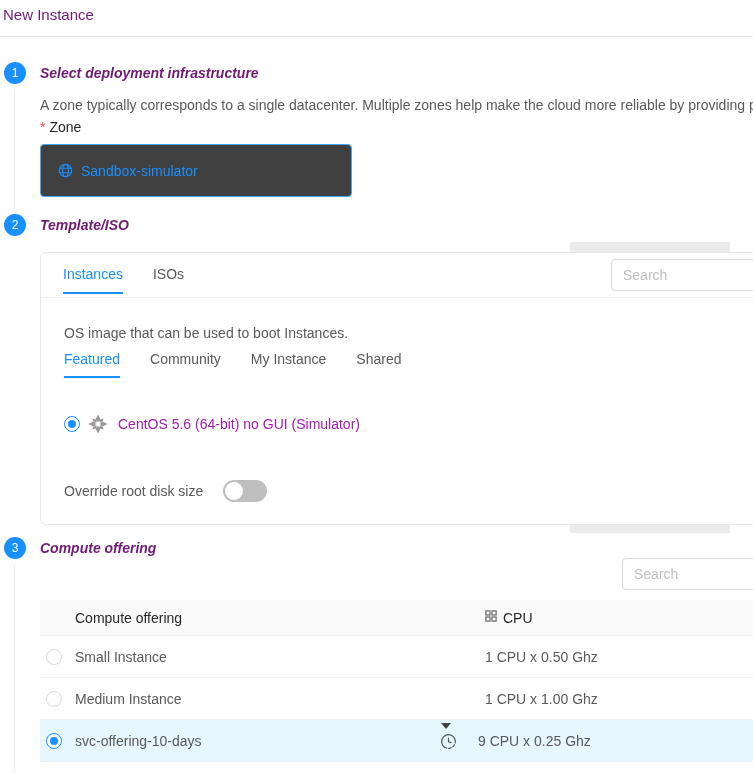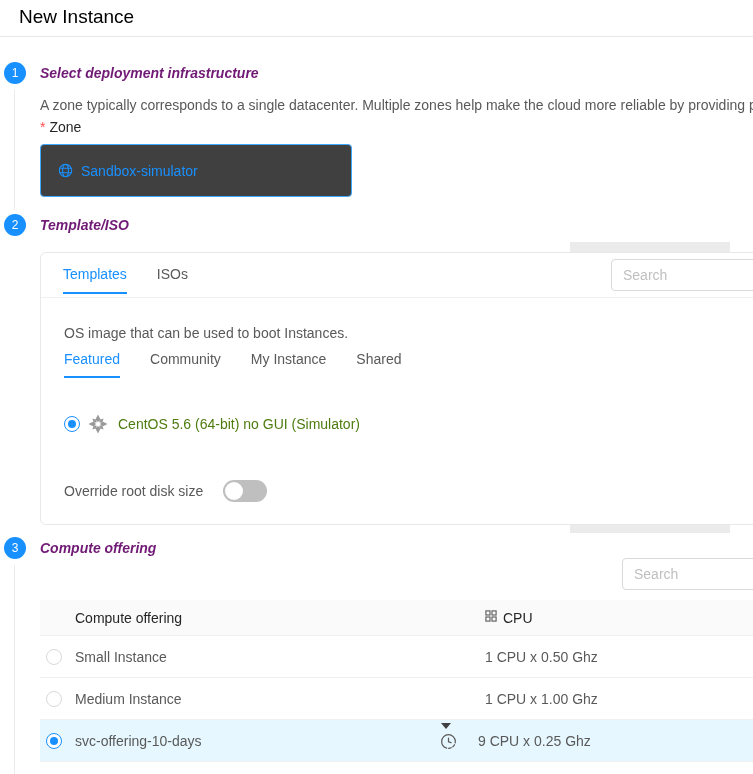--- a/index.html
+++ b/index.html
@@ -2,21 +2,21 @@
 <html><head>
 <meta charset="utf-8">
 <style>
   * { box-sizing: border-box; }
   html, body { margin: 0; padding: 0; background: #fff; }
   #app {
     position: relative; width: 753px; height: 774px; overflow: hidden;
     background: #fff; font-family: "Liberation Sans", sans-serif;
     font-size: 14px; color: #595959;
   }
-  .page-title { position: absolute; left: 19px; top: 6px; font-size: 19px; color: #000000; }
+  .page-title { position: absolute; left: 3px; top: 6px; font-size: 15px; color: #701a75; }
   .title-divider { position: absolute; left: 0; top: 36px; width: 753px; height: 1px; background: #e8e8e8; }
 
   
   .tl { position: absolute; left: 14px; width: 1px; background: #ebebeb; }
   .tl.s1 { top: 90px; height: 120px; }
   .tl.s2 { top: 242px; height: 291px; }
   .tl.s3 { top: 565px; height: 209px; }
   .step-circle {
     position: absolute; left: 4px; width: 22px; height: 22px; border-radius: 50%;
     background: #1890ff; color: #fff; font-size: 12px;
@@ -53,21 +53,21 @@
     font-family: "Liberation Sans", sans-serif;
   }
   .search-input::placeholder { color: #bfbfbf; }
   .s2 { left: 570px; top: 6px; width: 160px; }
   .os-desc { position: absolute; left: 23px; top: 72px; color: #595959; }
   .subtabs { position: absolute; left: 23px; top: 98px; display: flex; gap: 6px; }
   .subtab { padding-bottom: 9px; margin-right: 24px; color: #595959; cursor: pointer; }
   .subtab.active { color: #1890ff; border-bottom: 2px solid #1890ff; }
   .tpl-row { position: absolute; left: 23px; top: 158px; height: 26px; display: flex; align-items: center; cursor: pointer; }
   .tpl-row .centos { margin-left: 7px; }
-  .tpl-row .tpl-name { margin-left: 9px; color: #4d7c0f; }
+  .tpl-row .tpl-name { margin-left: 9px; color: #a21caf; }
   .override-row { position: absolute; left: 23px; top: 225px; height: 26px; display: flex; align-items: center; }
   .switch {
     position: relative; width: 44px; height: 22px; margin-left: 20px;
     border-radius: 11px; background: #bfbfbf; cursor: pointer; flex: none;
   }
   .switch::after {
     content: ""; position: absolute; left: 2px; top: 2px; width: 18px; height: 18px;
     border-radius: 50%; background: #fff;
   }
 
@@ -143,21 +143,21 @@
       </svg>
     </span>
     <span class="zone-name">Sandbox-simulator</span>
   </div>
 
   <div class="step-circle c2">2</div>
   <div class="step-title t2">Template/ISO</div>
 
   <div class="card2">
     <div class="tabs">
-      <div class="tab active">Templates</div>
+      <div class="tab active">Instances</div>
       <div class="tab">ISOs</div>
     </div>
     <input class="search-input s2" placeholder="Search" style="">
     <div class="tabbar-border"></div>
 
     <div class="os-desc">OS image that can be used to boot Instances.</div>
 
     <div class="subtabs">
       <div class="subtab active">Featured</div>
       <div class="subtab">Community</div>

